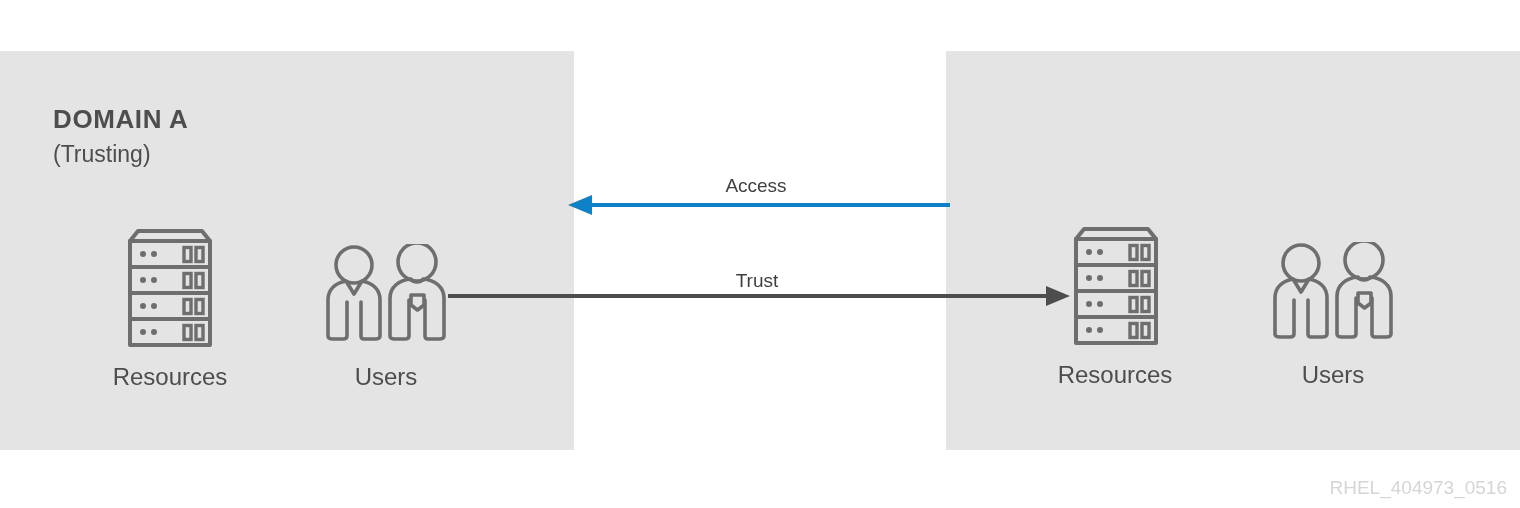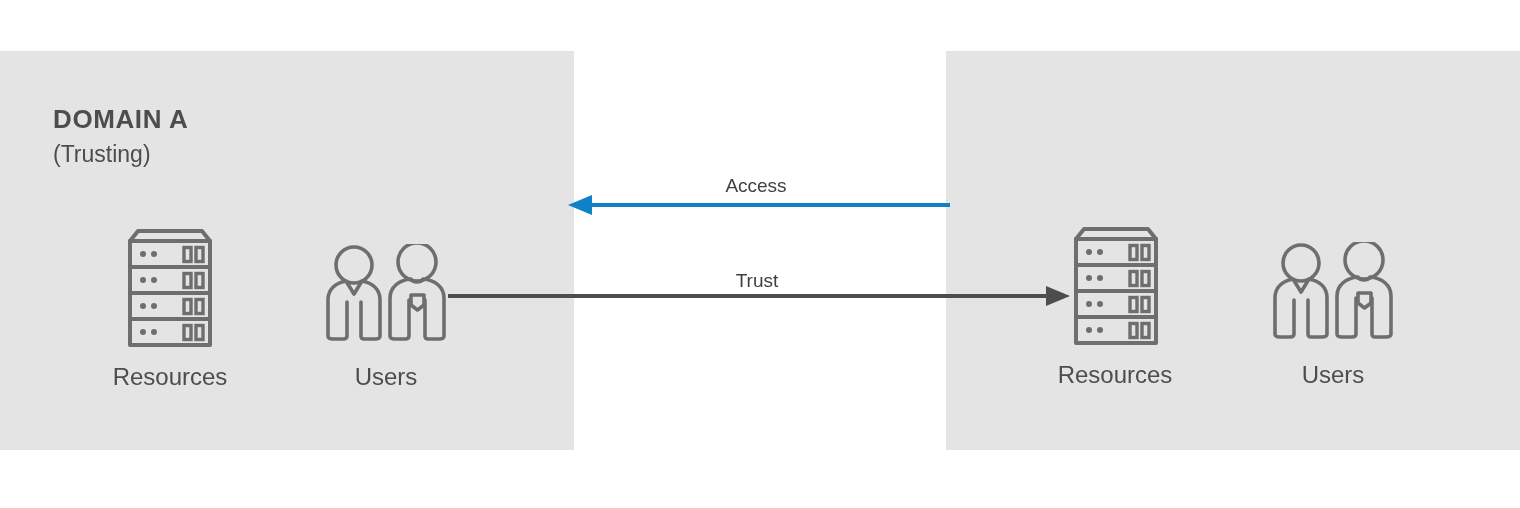--- a/index.html
+++ b/index.html
@@ -232,14 +232,15 @@
   </div>
 
   <div class="connector-label" id="label-access">Trust</div>
   <div class="connector" id="connector-access">
     <svg width="622" height="24" viewBox="0 0 622 24">
       <line x1="0" y1="12" x2="600" y2="12" stroke="#4d4d4d" stroke-width="4"></line>
       <path d="M622 12 L598 2 L598 22 Z" fill="#4d4d4d"></path>
     </svg>
   </div>
 
+  <div id="watermark">RHEL_404973_0516</div>
 
 </div>
 
 </body></html>

